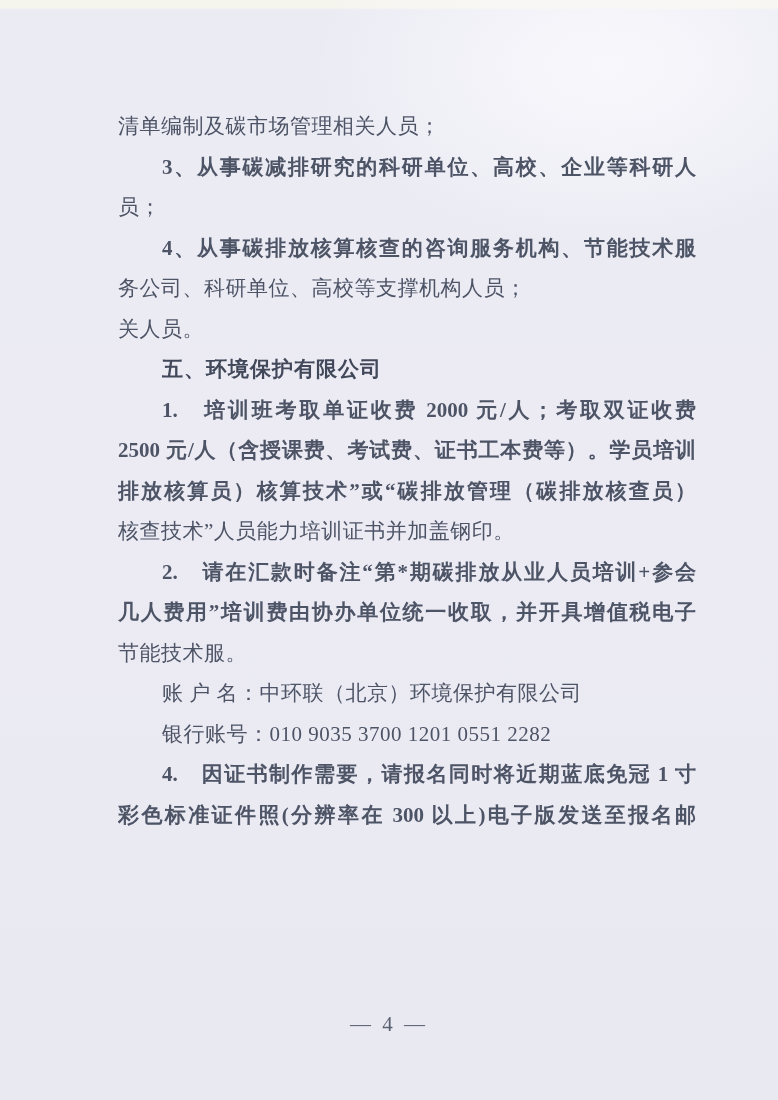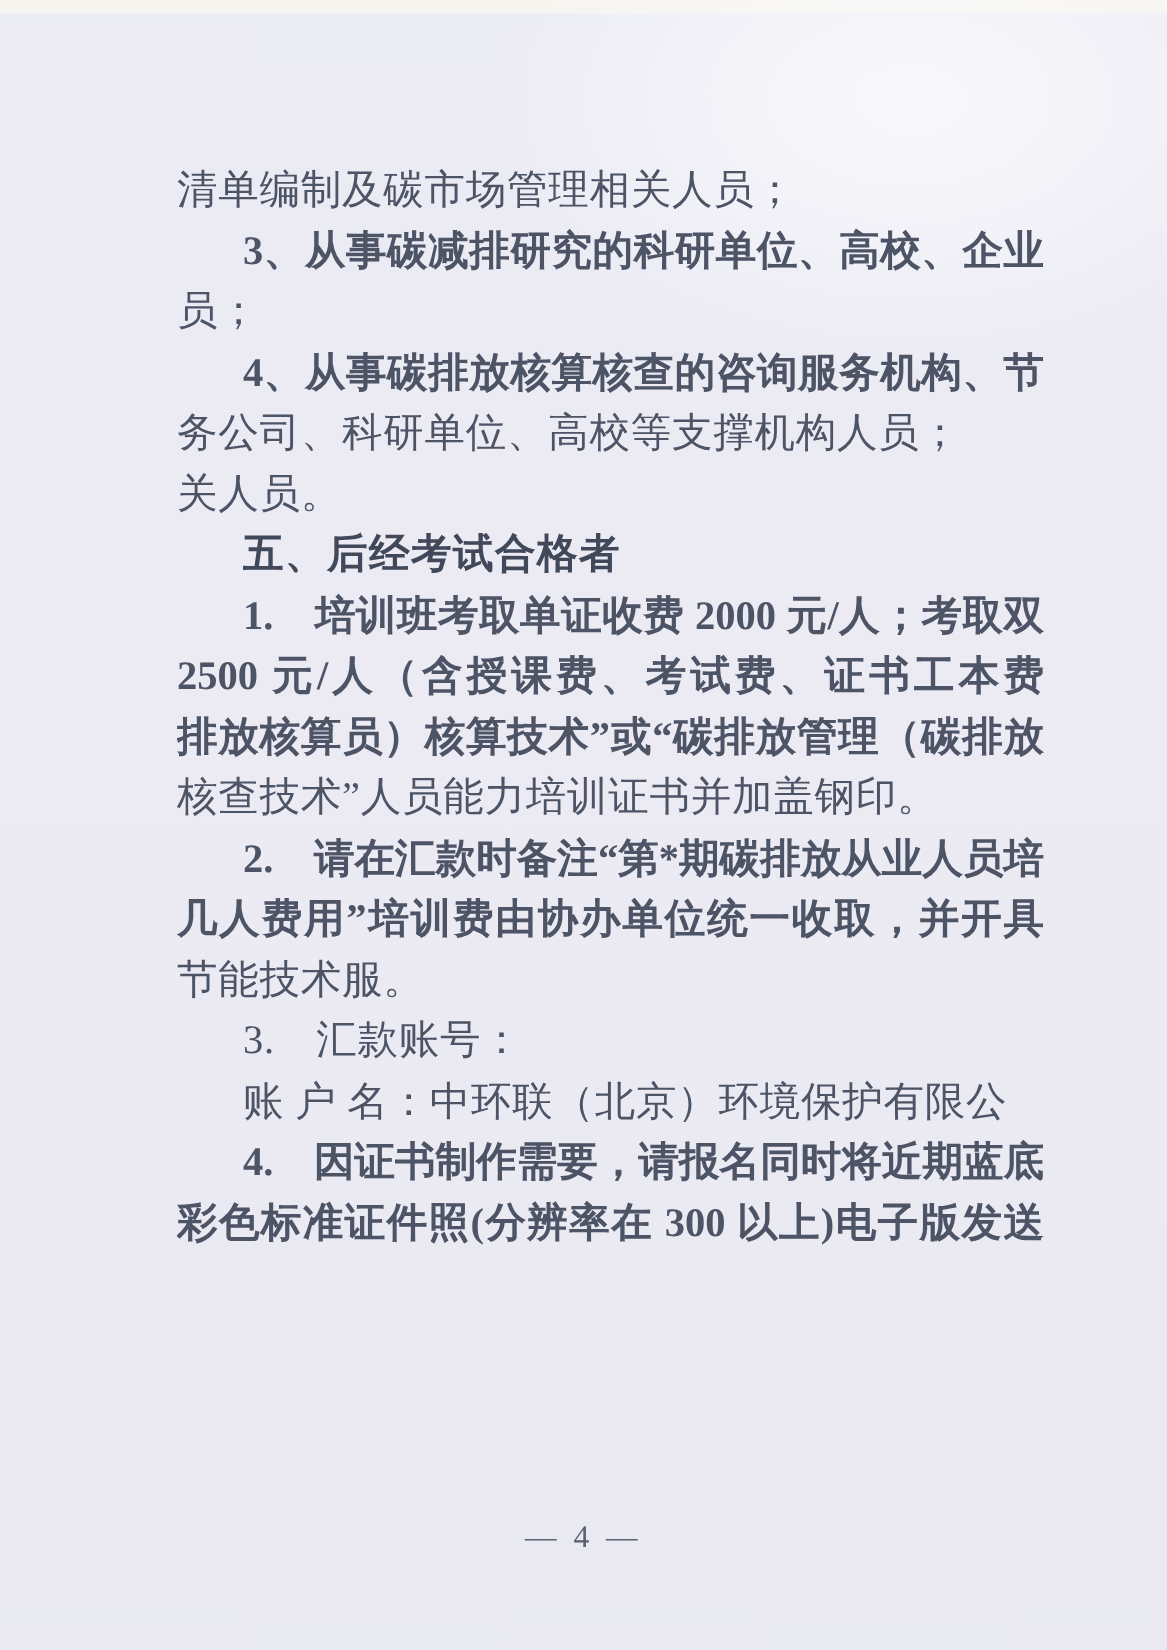--- a/index.html
+++ b/index.html
@@ -21,21 +21,21 @@
   }
   .textblock {
     position: absolute;
     left: 118px;
     top: 106px;
     width: 578px;
   }
   .line {
     height: 40.5px;
     line-height: 40.5px;
-    font-size: 27px;
+    font-size: 21px;
     letter-spacing: 0.5px;
     text-align: left;
     overflow: hidden;
   }
   .ind { text-indent: 44px; }
   .just {
     text-align: justify;
     text-align-last: justify;
     letter-spacing: 0;
     font-weight: bold;
@@ -60,27 +60,27 @@
 <body>
 
 <div class="page">
   <div class="textblock">
     <div class="line">清单编制及碳市场管理相关人员；</div>
     <div class="line ind just">3、从事碳减排研究的科研单位、高校、企业等科研人</div>
     <div class="line">员；</div>
     <div class="line ind just">4、从事碳排放核算核查的咨询服务机构、节能技术服</div>
     <div class="line">务公司、科研单位、高校等支撑机构人员；</div>
     <div class="line">关人员。</div>
-    <div class="line ind heading">五、后经考试合格者</div>
+    <div class="line ind heading">五、环境保护有限公司</div>
     <div class="line ind just">1.　培训班考取单证收费 2000 元/人；考取双证收费</div>
     <div class="line just">2500 元/人（含授课费、考试费、证书工本费等）。学员培训</div>
     <div class="line just">排放核算员）核算技术”或“碳排放管理（碳排放核查员）</div>
     <div class="line">核查技术”人员能力培训证书并加盖钢印。</div>
     <div class="line ind just">2.　请在汇款时备注“第*期碳排放从业人员培训+参会</div>
     <div class="line just">几人费用”培训费由协办单位统一收取，并开具增值税电子</div>
     <div class="line">节能技术服。</div>
-    <div class="line ind">3.　汇款账号：</div>
     <div class="line ind">账 户 名：中环联（北京）环境保护有限公司</div>
+    <div class="line ind">银行账号：010 9035 3700 1201 0551 2282</div>
     <div class="line ind just">4.　因证书制作需要，请报名同时将近期蓝底免冠 1 寸</div>
     <div class="line just">彩色标准证件照(分辨率在 300 以上)电子版发送至报名邮</div>
   </div>
   <div class="footer">— 4 —</div>
 </div>
 
 </body></html>

